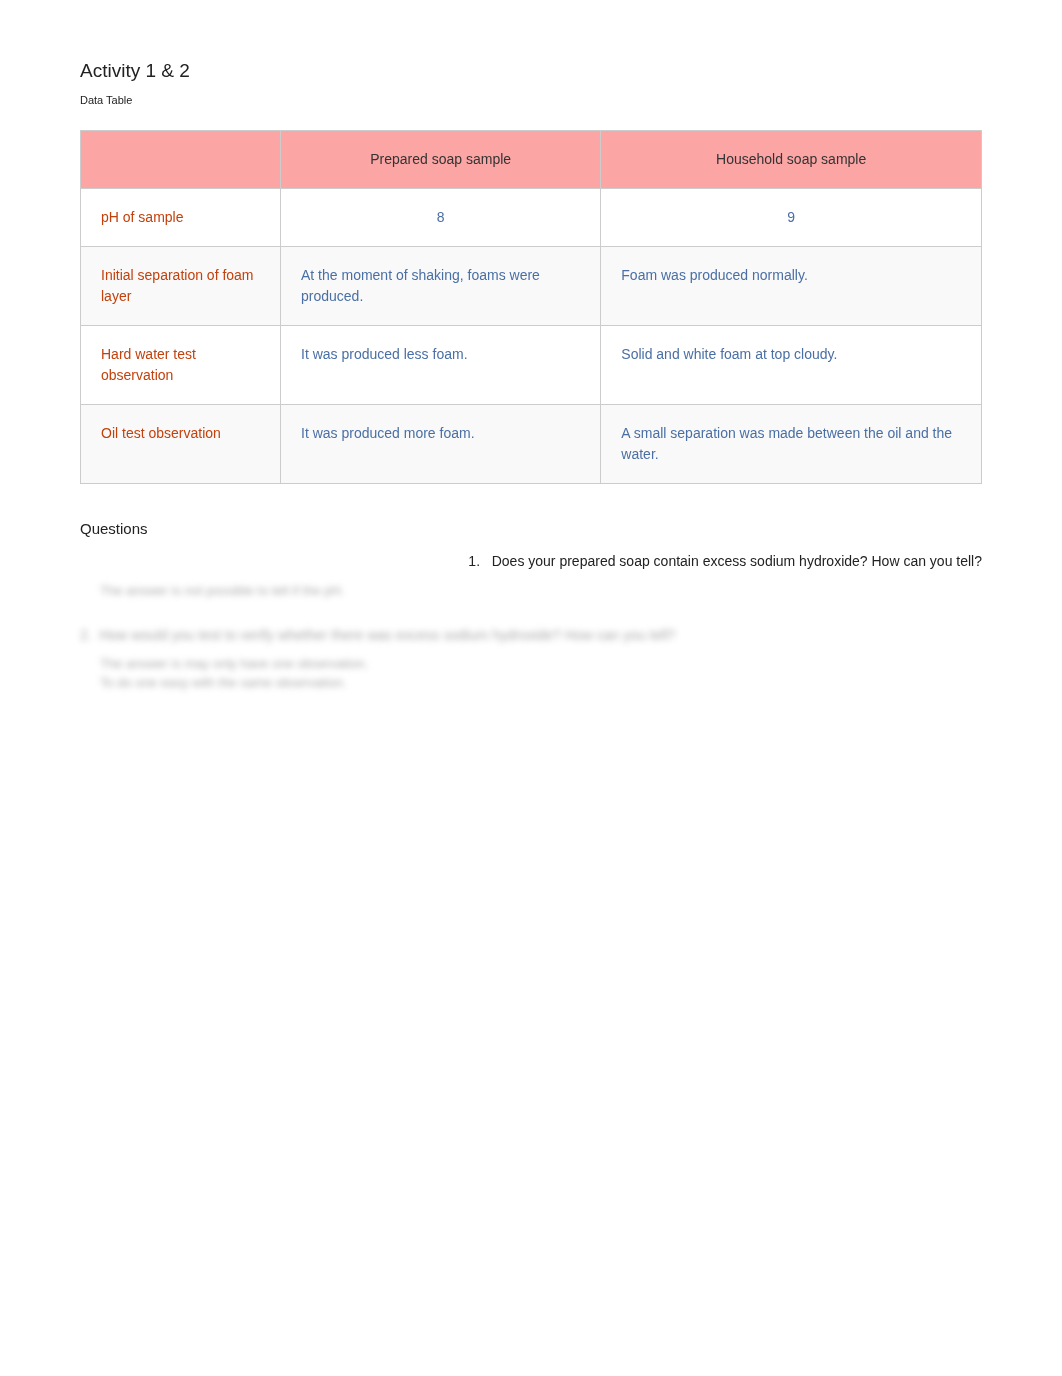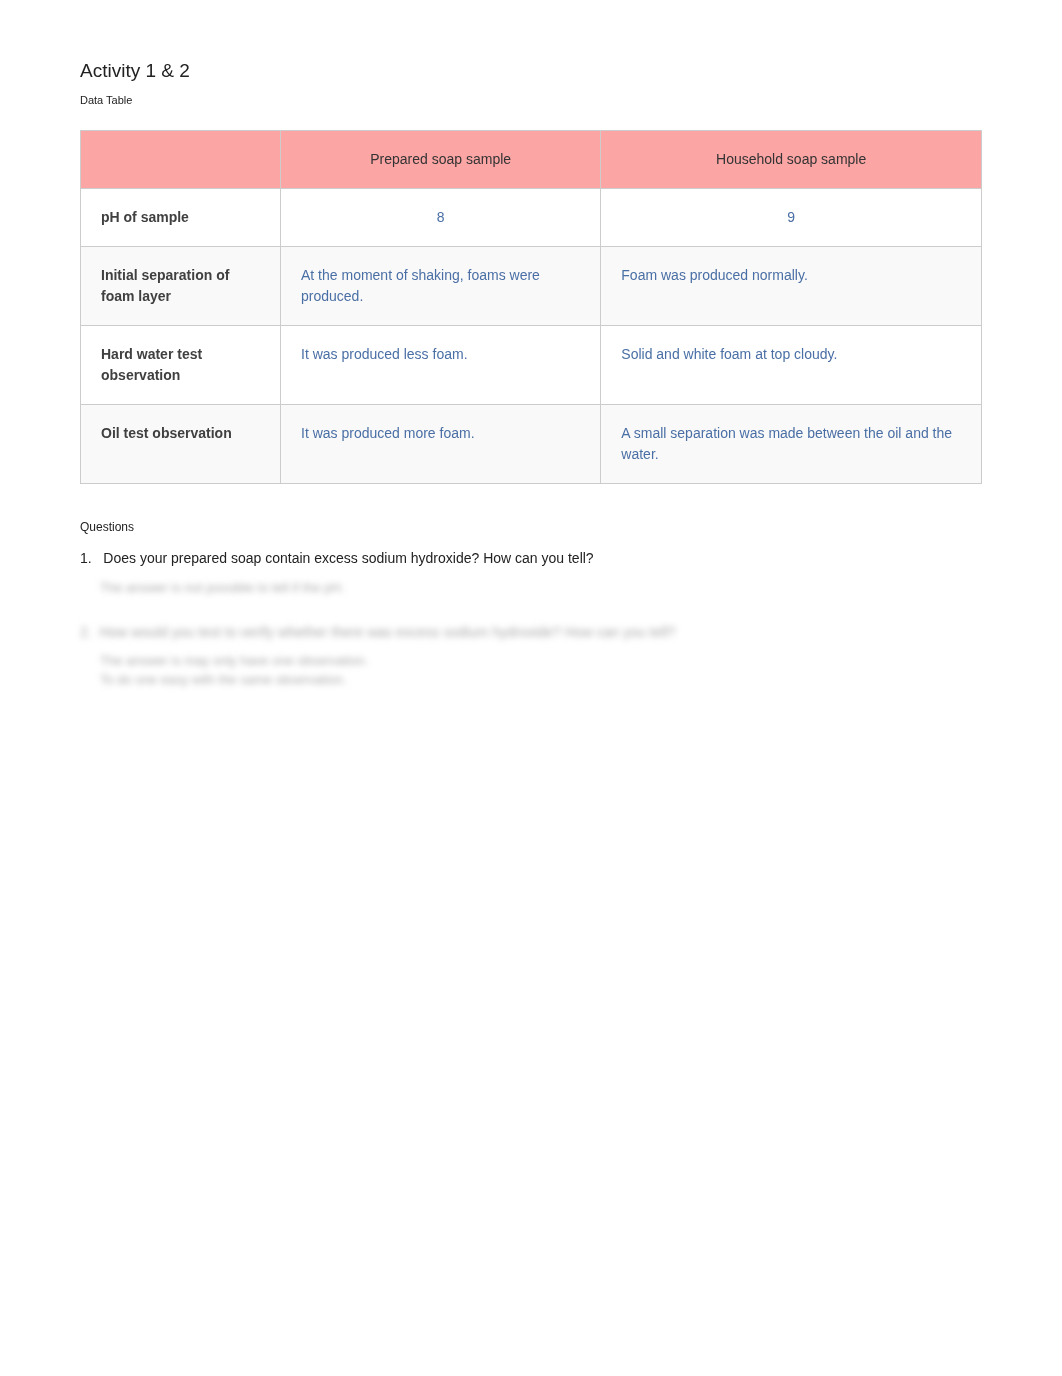--- a/index.html
+++ b/index.html
@@ -55,53 +55,54 @@
 
     .data-table tbody tr:nth-child(odd) {
       background-color: #ffffff;
     }
 
     .data-table tbody tr:nth-child(even) {
       background-color: #f9f9f9;
     }
 
     .data-table .row-label {
-      color: #404040;
-      font-weight: bold;
+      color: #c2410c;
+      font-weight: normal;
       width: 200px;
     }
 
     .data-table .cell-value {
       color: #4a6fa5;
       text-align: center;
     }
 
     .data-table .cell-value-left {
       color: #4a6fa5;
     }
 
     .questions-section {
       margin-top: 8px;
     }
 
     .questions-title {
-      font-size: 12px;
+      font-size: 15px;
       font-weight: normal;
       color: #222222;
       margin-bottom: 16px;
     }
 
     .question-item {
       margin-bottom: 20px;
     }
 
     .question-text {
       font-size: 14px;
       color: #222222;
       margin-bottom: 12px;
+      text-align: right;
     }
 
     .answer-text {
       font-size: 13px;
       color: #aaaaaa;
       line-height: 1.5;
       margin-left: 20px;
       filter: blur(3px);
       user-select: none;
     }

